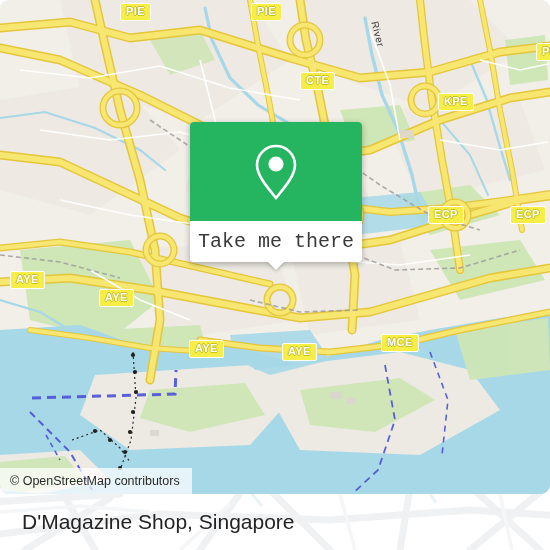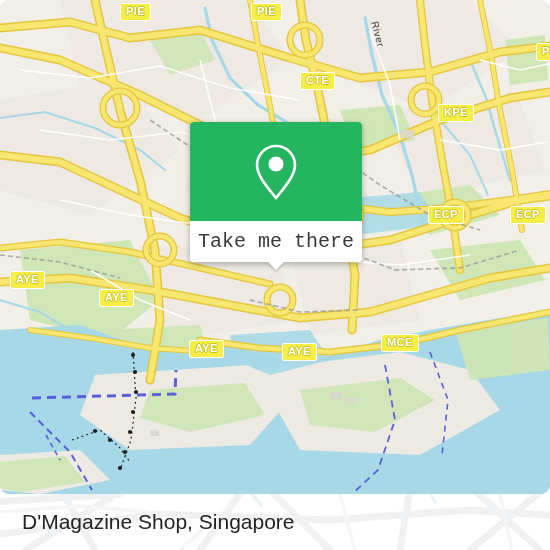--- a/index.html
+++ b/index.html
@@ -354,21 +354,21 @@
       </div>
     <div class="shield" style="left:251px; top:3px;">
         <span>PIE</span>
       </div>
     <div class="shield" style="left:536px; top:43px;">
         <span>PIE</span>
       </div>
     <div class="shield" style="left:300px; top:72px;">
         <span>CTE</span>
       </div>
-    <div class="shield" style="left:438px; top:104px;">
+    <div class="shield" style="left:438px; top:93px;">
         <span>KPE</span>
       </div>
     <div class="shield" style="left:428px; top:206px;">
         <span>ECP</span>
       </div>
     <div class="shield" style="left:510px; top:206px;">
         <span>ECP</span>
       </div>
     <div class="shield" style="left:10px; top:271px;">
         <span>AYE</span>
@@ -381,20 +381,23 @@
       </div>
     <div class="shield" style="left:282px; top:343px;">
         <span>AYE</span>
       </div>
     <div class="shield" style="left:381px; top:334px;">
         <span>MCE</span>
       </div>
 
     <div class="river-label" style="left:380px; top:20px; transform:rotate(76deg); transform-origin: left top;">River</div>
 
+    <div id="attribution">
+      <span>© OpenStreetMap contributors</span>
+    </div>
 
     <div id="poi-card">
       <div id="card-green">
         <svg width="46" height="58" viewBox="0 0 46 58">
           <path d="M23 3 C12.5 3 4 11.5 4 22 C4 32.5 14 44 23 55 C32 44 42 32.5 42 22 C42 11.5 33.5 3 23 3 Z" fill="none" stroke="#ffffff" stroke-width="2.6"></path>
           <circle cx="23" cy="21" r="7.6" fill="#ffffff"></circle>
         </svg>
       </div>
       <div id="card-footer">
         <span>Take me there</span>

